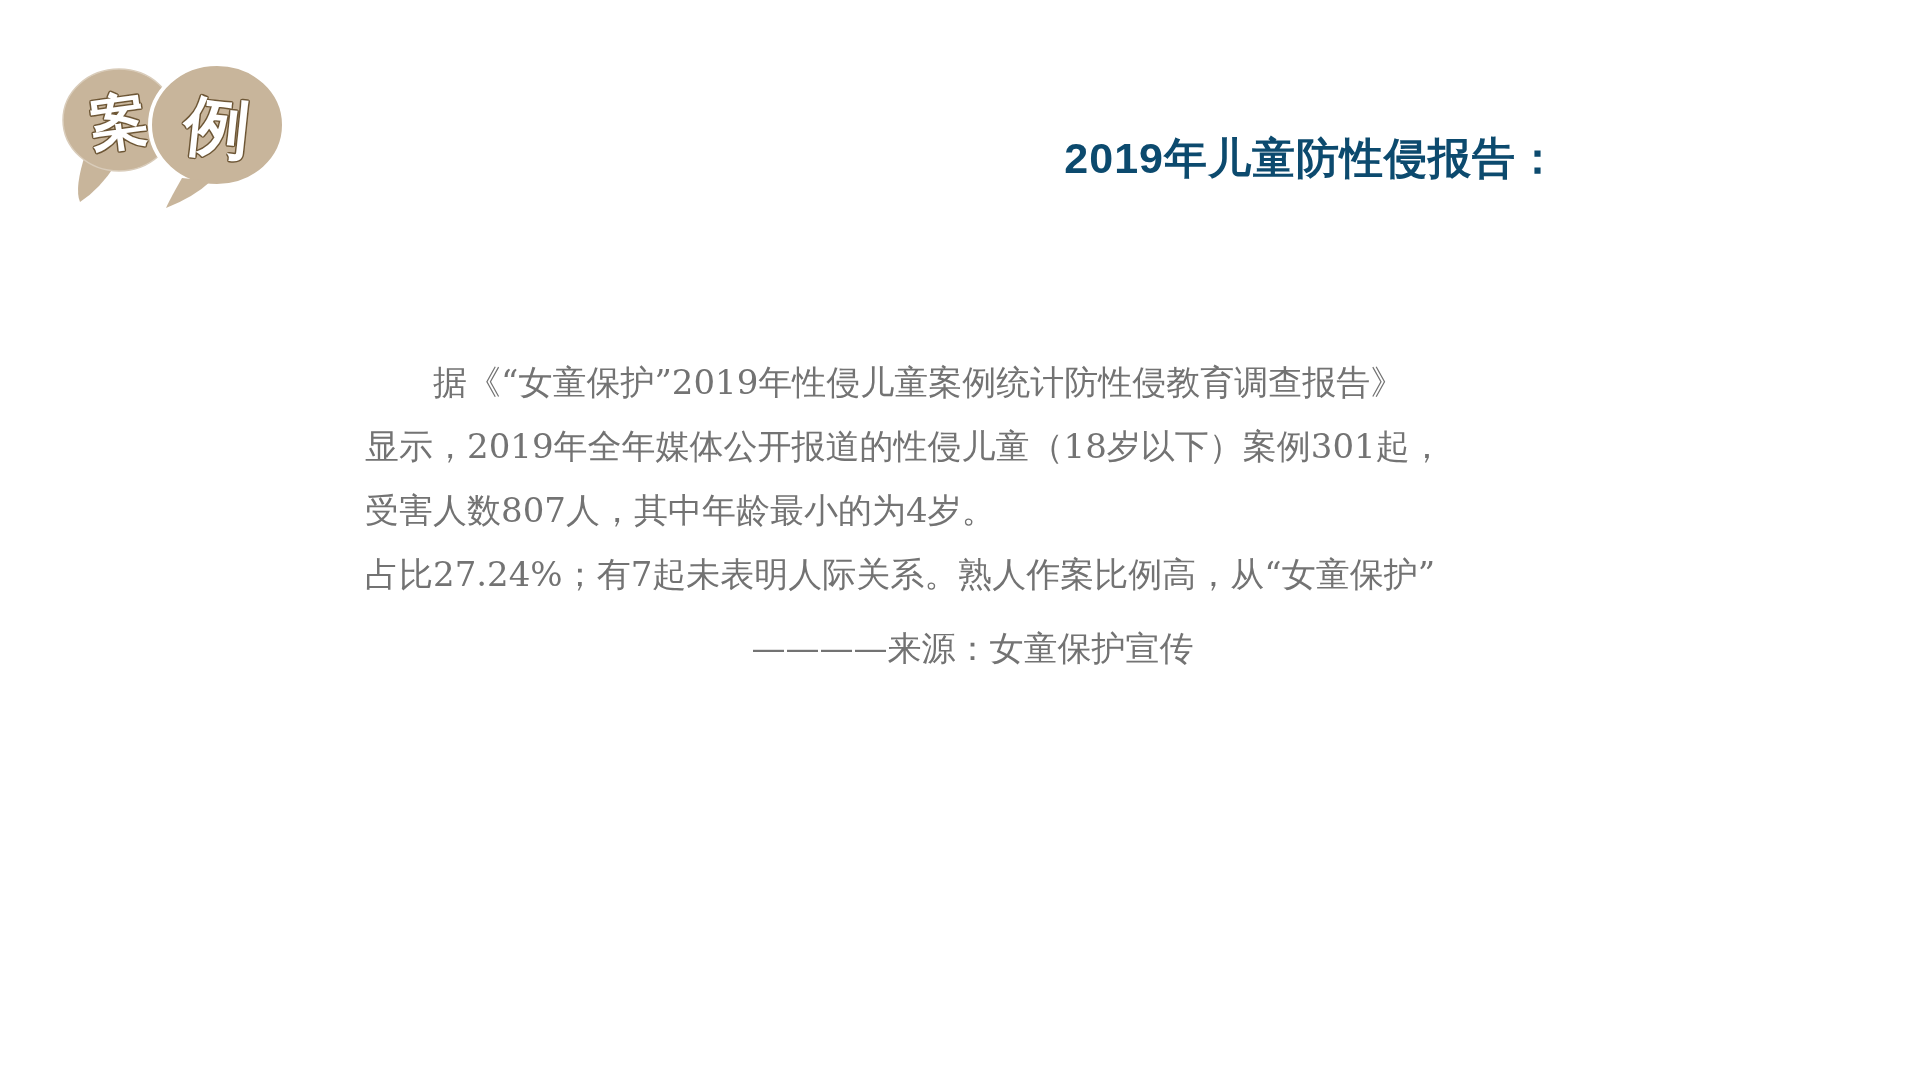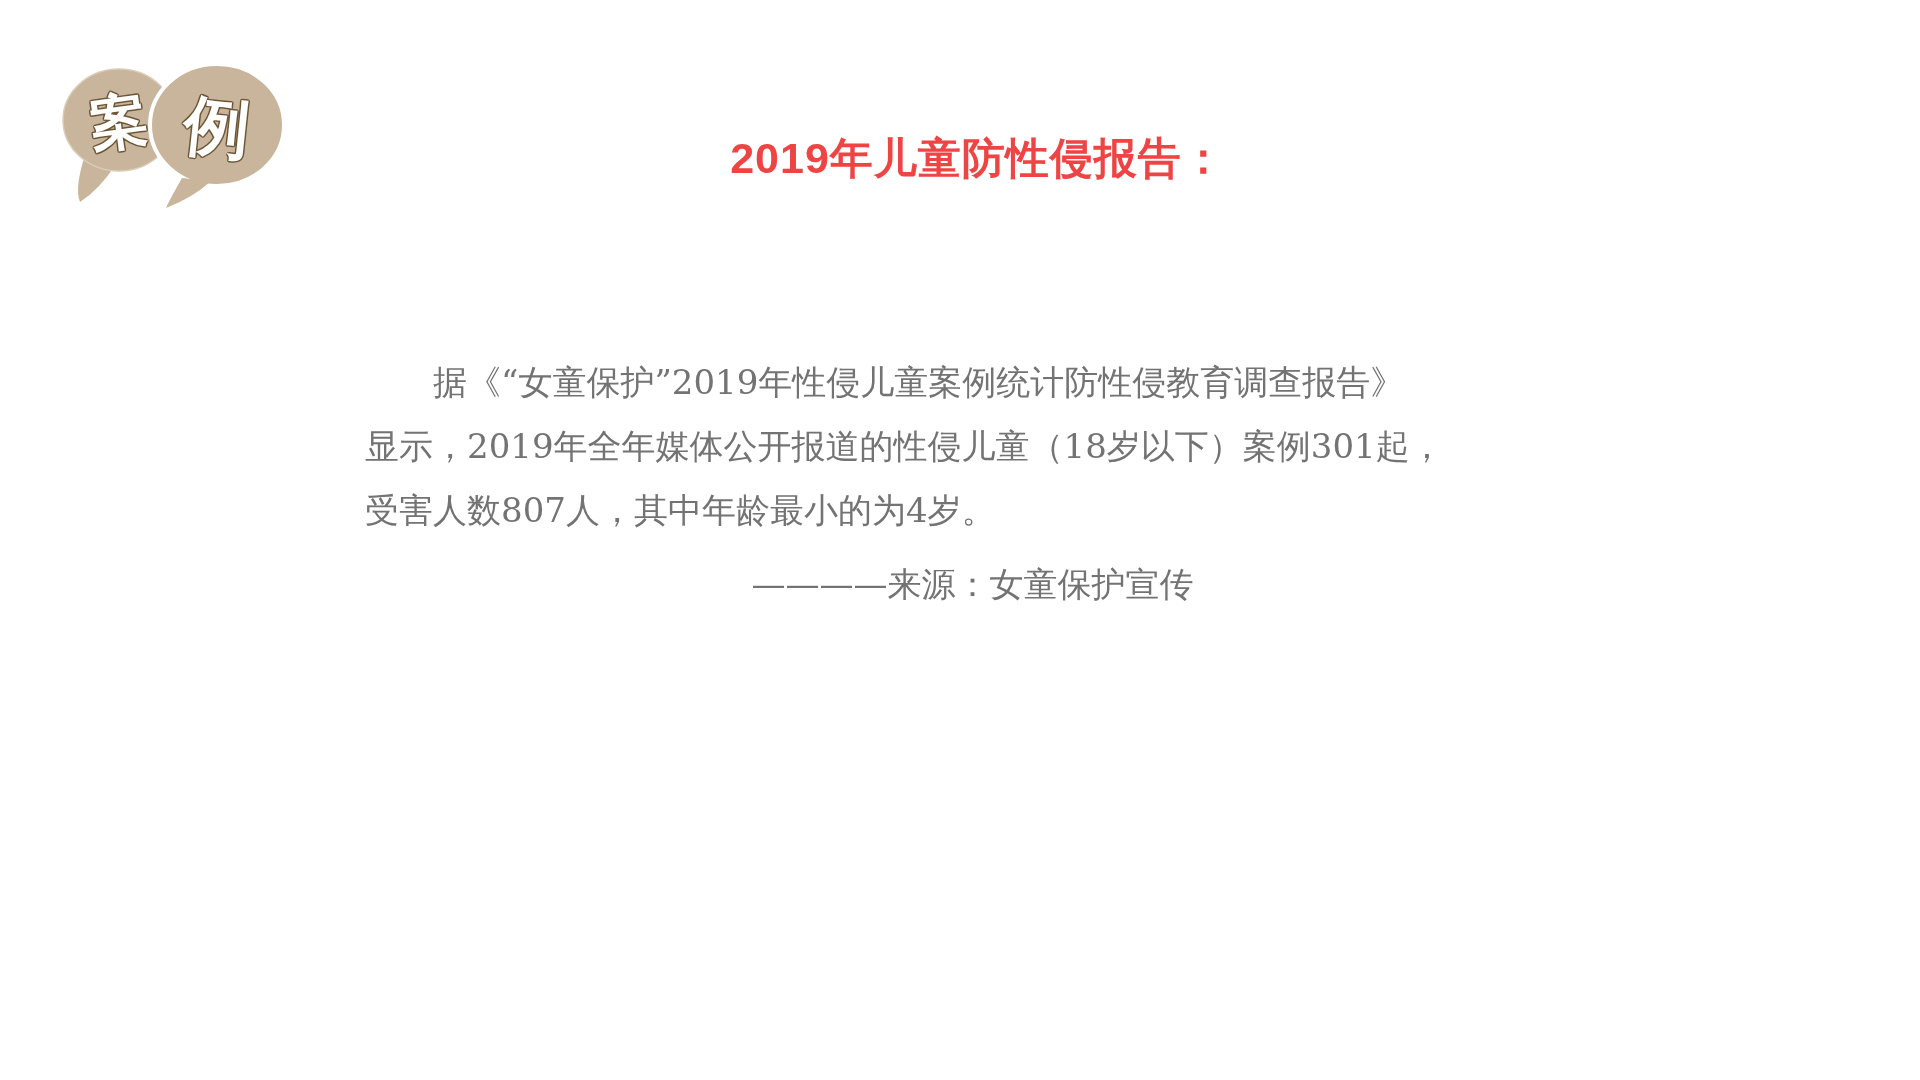--- a/index.html
+++ b/index.html
@@ -29,25 +29,25 @@
     font-family: "DejaVu Serif", "Liberation Serif", serif;
     font-weight: bold;
     fill: #ffffff;
     paint-order: stroke fill;
     stroke-linejoin: round;
   }
 
   
   .title-block {
     position: absolute;
-    left: 378px;
+    left: 360px;
     top: 118px;
     width: 1200px;
-    text-align: center;
-    color: #ef4444;
+    text-align: right;
+    color: #0c4a6e;
     font-weight: 700;
     font-size: 43px;
     line-height: 80px;
     letter-spacing: 1px;
     font-family: "Liberation Sans", "DejaVu Sans", sans-serif;
   }
 
   
   .body-block {
     position: absolute;
@@ -87,16 +87,17 @@
   </div>
 
   <div class="title-block">
     <div>2019年儿童防性侵报告：</div>
   </div>
 
   <div class="body-block">
     <div class="body-line indent">据《“女童保护”2019年性侵儿童案例统计防性侵教育调查报告》</div>
     <div class="body-line">显示，2019年全年媒体公开报道的性侵儿童（18岁以下）案例301起，</div>
     <div class="body-line">受害人数807人，其中年龄最小的为4岁。</div>
+    <div class="body-line">占比27.24%；有7起未表明人际关系。熟人作案比例高，从“女童保护”</div>
     <div class="body-line source">————来源：女童保护宣传</div>
   </div>
 
 </div>
 
 </body></html>

